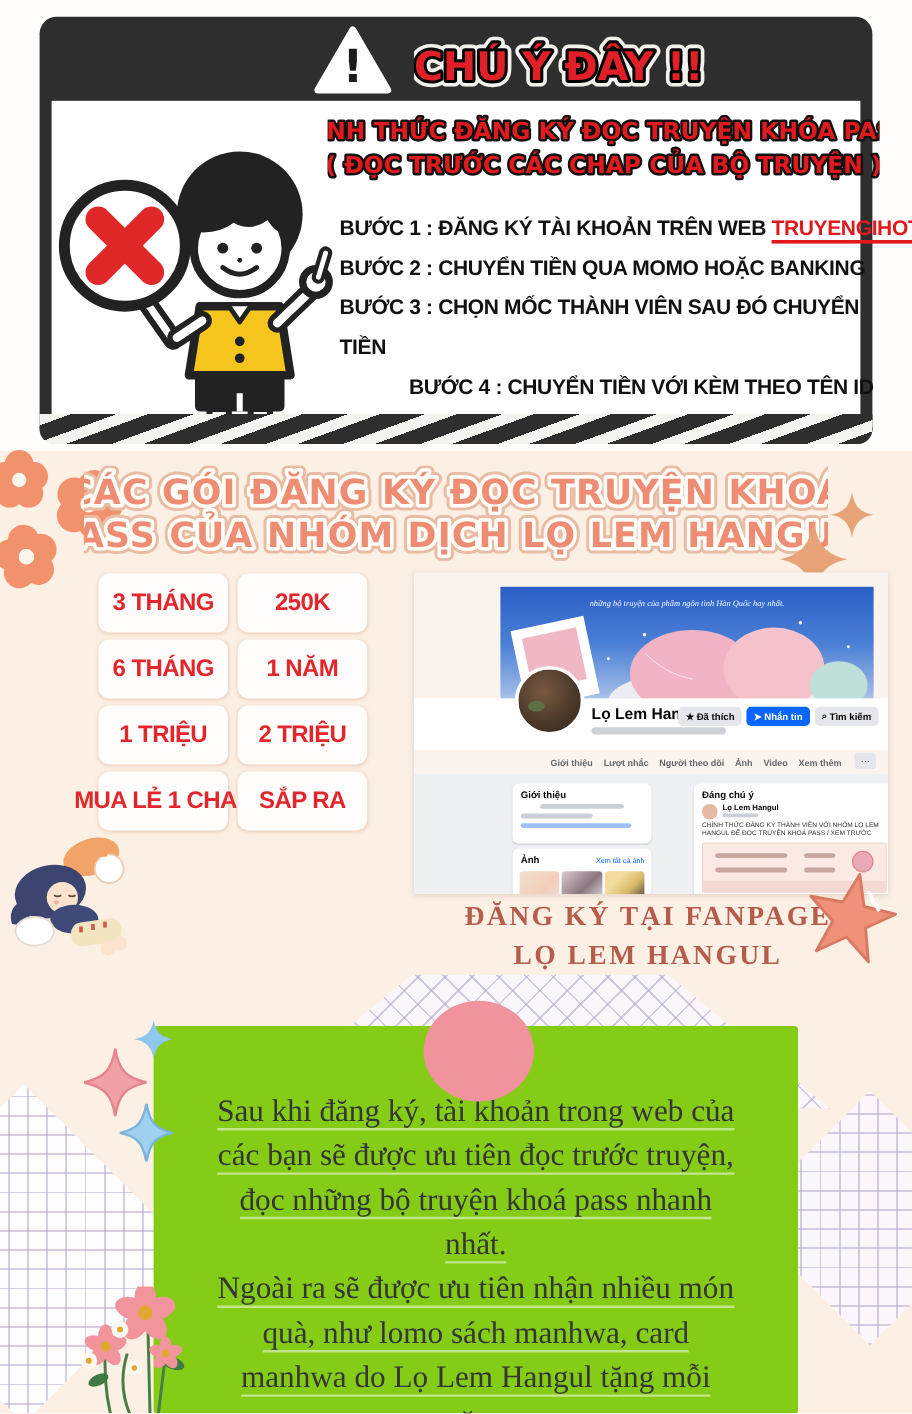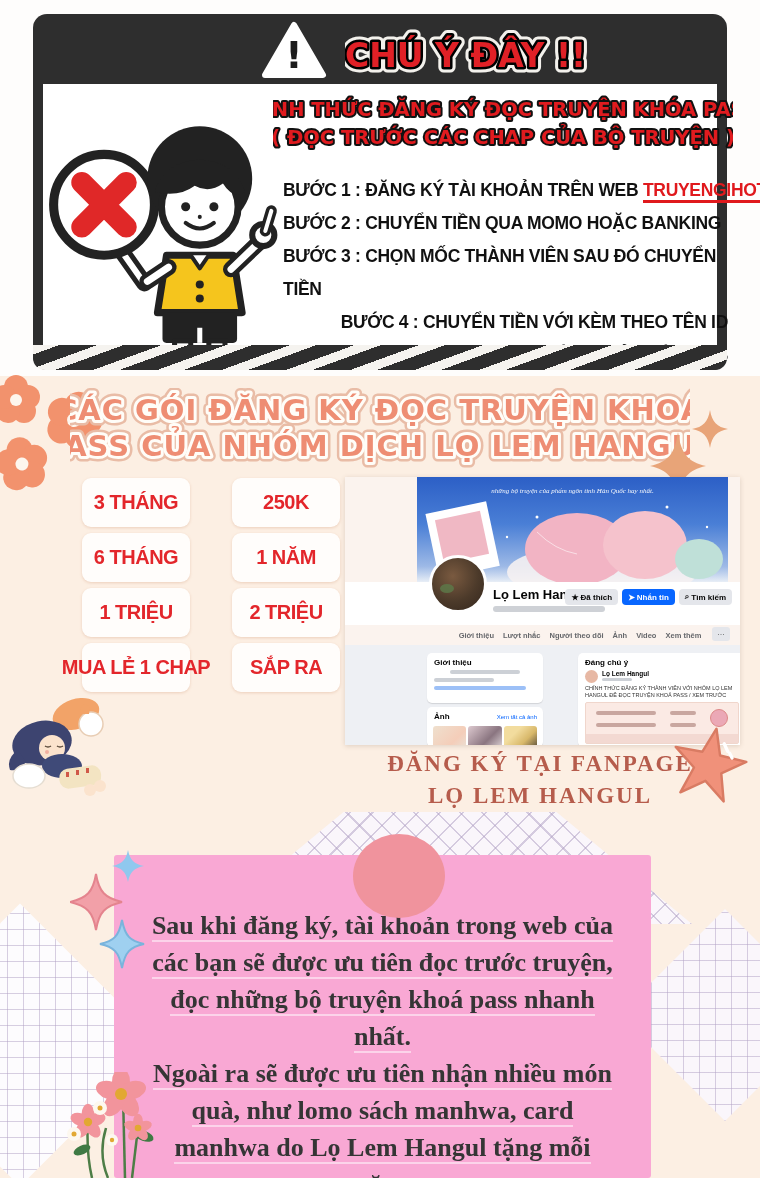--- a/index.html
+++ b/index.html
@@ -16,33 +16,33 @@
   .steps{position:absolute;left:250px;top:160px;width:445px;font-weight:bold;font-size:17.5px;
          line-height:33px;color:#111;letter-spacing:-0.3px;}
   .steps .step1{white-space:nowrap;}
   .steps .step4{text-align:right;}
   .steps a{color:#e0191d;text-decoration:none;border-bottom:3px solid #e0191d;cursor:pointer;}
   svg text{font-family:"DejaVu Sans","Liberation Sans",sans-serif;}
 
   
   .pkg-title{left:70px;top:388px;}
   .price-grid{position:absolute;left:82px;top:478px;width:241px;display:grid;
-              grid-template-columns:108px 108px;grid-auto-rows:49px;gap:6px 42px;}
+              grid-template-columns:108px 108px;grid-auto-rows:49px;gap:6px 8px;}
   .price-card{background:#fffdfb;border-radius:9px;display:flex;align-items:center;justify-content:center;
               box-shadow:0 1px 3px rgba(214,160,130,.4);}
   .price-card span{font-weight:bold;color:#e3262b;font-size:20px;letter-spacing:-0.5px;white-space:nowrap;}
   .price-grid > div:nth-child(9) span{font-size:15px;}
   .fan-caption{position:absolute;left:385px;top:748px;width:310px;text-align:center;
                font-family:"Liberation Serif",serif;font-weight:bold;font-size:23px;color:#b65c4c;
                letter-spacing:2px;line-height:32px;}
 
   
   .fb{position:absolute;left:345px;top:477px;width:395px;height:268px;background:#fbf3ee;
       box-shadow:0 1px 5px rgba(90,60,40,.18);overflow:hidden;font-family:"Liberation Sans",sans-serif;}
-  .fb-cover{position:absolute;left:72px;top:0;width:311px;height:105px;overflow:hidden;
+  .fb-cover{position:absolute;left:72px;top:12px;width:311px;height:105px;overflow:hidden;
             background:linear-gradient(180deg,#2c5fc6 0%,#4a7fd6 45%,#9db9e6 85%,#e8eef6 100%);}
   .fb-tagline{position:absolute;left:0;right:0;top:10px;text-align:center;color:#fff;
               font-family:"Liberation Serif",serif;font-style:italic;font-size:7px;opacity:.95;}
   .fb-bar{position:absolute;left:0;top:105px;width:395px;height:43px;background:#fff;}
   .fb-avatar{position:absolute;left:84px;top:78px;width:52px;height:52px;border-radius:50%;
              border:3px solid #fff;background:radial-gradient(circle at 40% 35%,#7a5a40 0%,#4c3a2a 55%,#33261c 100%);}
   .fb-avatar i{position:absolute;left:8px;top:26px;width:14px;height:9px;border-radius:50%;background:#5d7a4a;opacity:.8;}
   .fb-name{position:absolute;left:148px;top:110px;font-size:13px;font-weight:bold;color:#050505;}
   .fb-sub{position:absolute;left:148px;top:129px;width:112px;height:6px;border-radius:3px;background:#ced1d6;}
   .fb-btns{position:absolute;right:8px;top:112px;display:flex;gap:4px;}
@@ -65,21 +65,21 @@
   .fb-post-text{font-size:5.5px;line-height:7px;color:#333;margin:2px 7px 3px 7px;}
   .fb-minitable{margin:0 7px;background:#fbeae4;border:1px solid #f0d6cc;border-radius:2px;position:relative;height:40px;}
 
   
   .lattice{background-color:rgba(250,246,253,.92);
      background-image:repeating-linear-gradient(45deg,rgba(176,160,196,.5) 0 1.5px,transparent 1.5px 16px),
                       repeating-linear-gradient(-45deg,rgba(176,160,196,.5) 0 1.5px,transparent 1.5px 16px);}
   .lattice-trap{left:208px;top:812px;width:484px;height:112px;clip-path:polygon(28% 0,72% 0,100% 100%,0 100%);}
   .lattice-right{left:650px;top:940px;width:150px;height:150px;transform:rotate(45deg);}
   .lattice-left{left:-80px;top:945px;width:200px;height:200px;transform:rotate(45deg);background-color:#fdfcfe;}
-  .panel{position:absolute;left:114px;top:855px;width:537px;height:323px;background:#f9a8d4;border-radius:3px;font-weight:bold;}
+  .panel{position:absolute;left:128px;top:855px;width:537px;height:323px;background:#84cc16;border-radius:3px;}
   .benefit{position:absolute;left:0;top:52px;width:100%;text-align:center;
            font-family:"Liberation Serif",serif;font-size:26px;line-height:37px;color:#353535;}
   .benefit span{border-bottom:2px solid rgba(255,255,255,.5);}
   .pink-circle{left:353px;top:834px;width:92px;height:84px;border-radius:50%;background:#f0939d;}
 </style>
 </head>
 <body>
 
 <div id="canvas">
 

